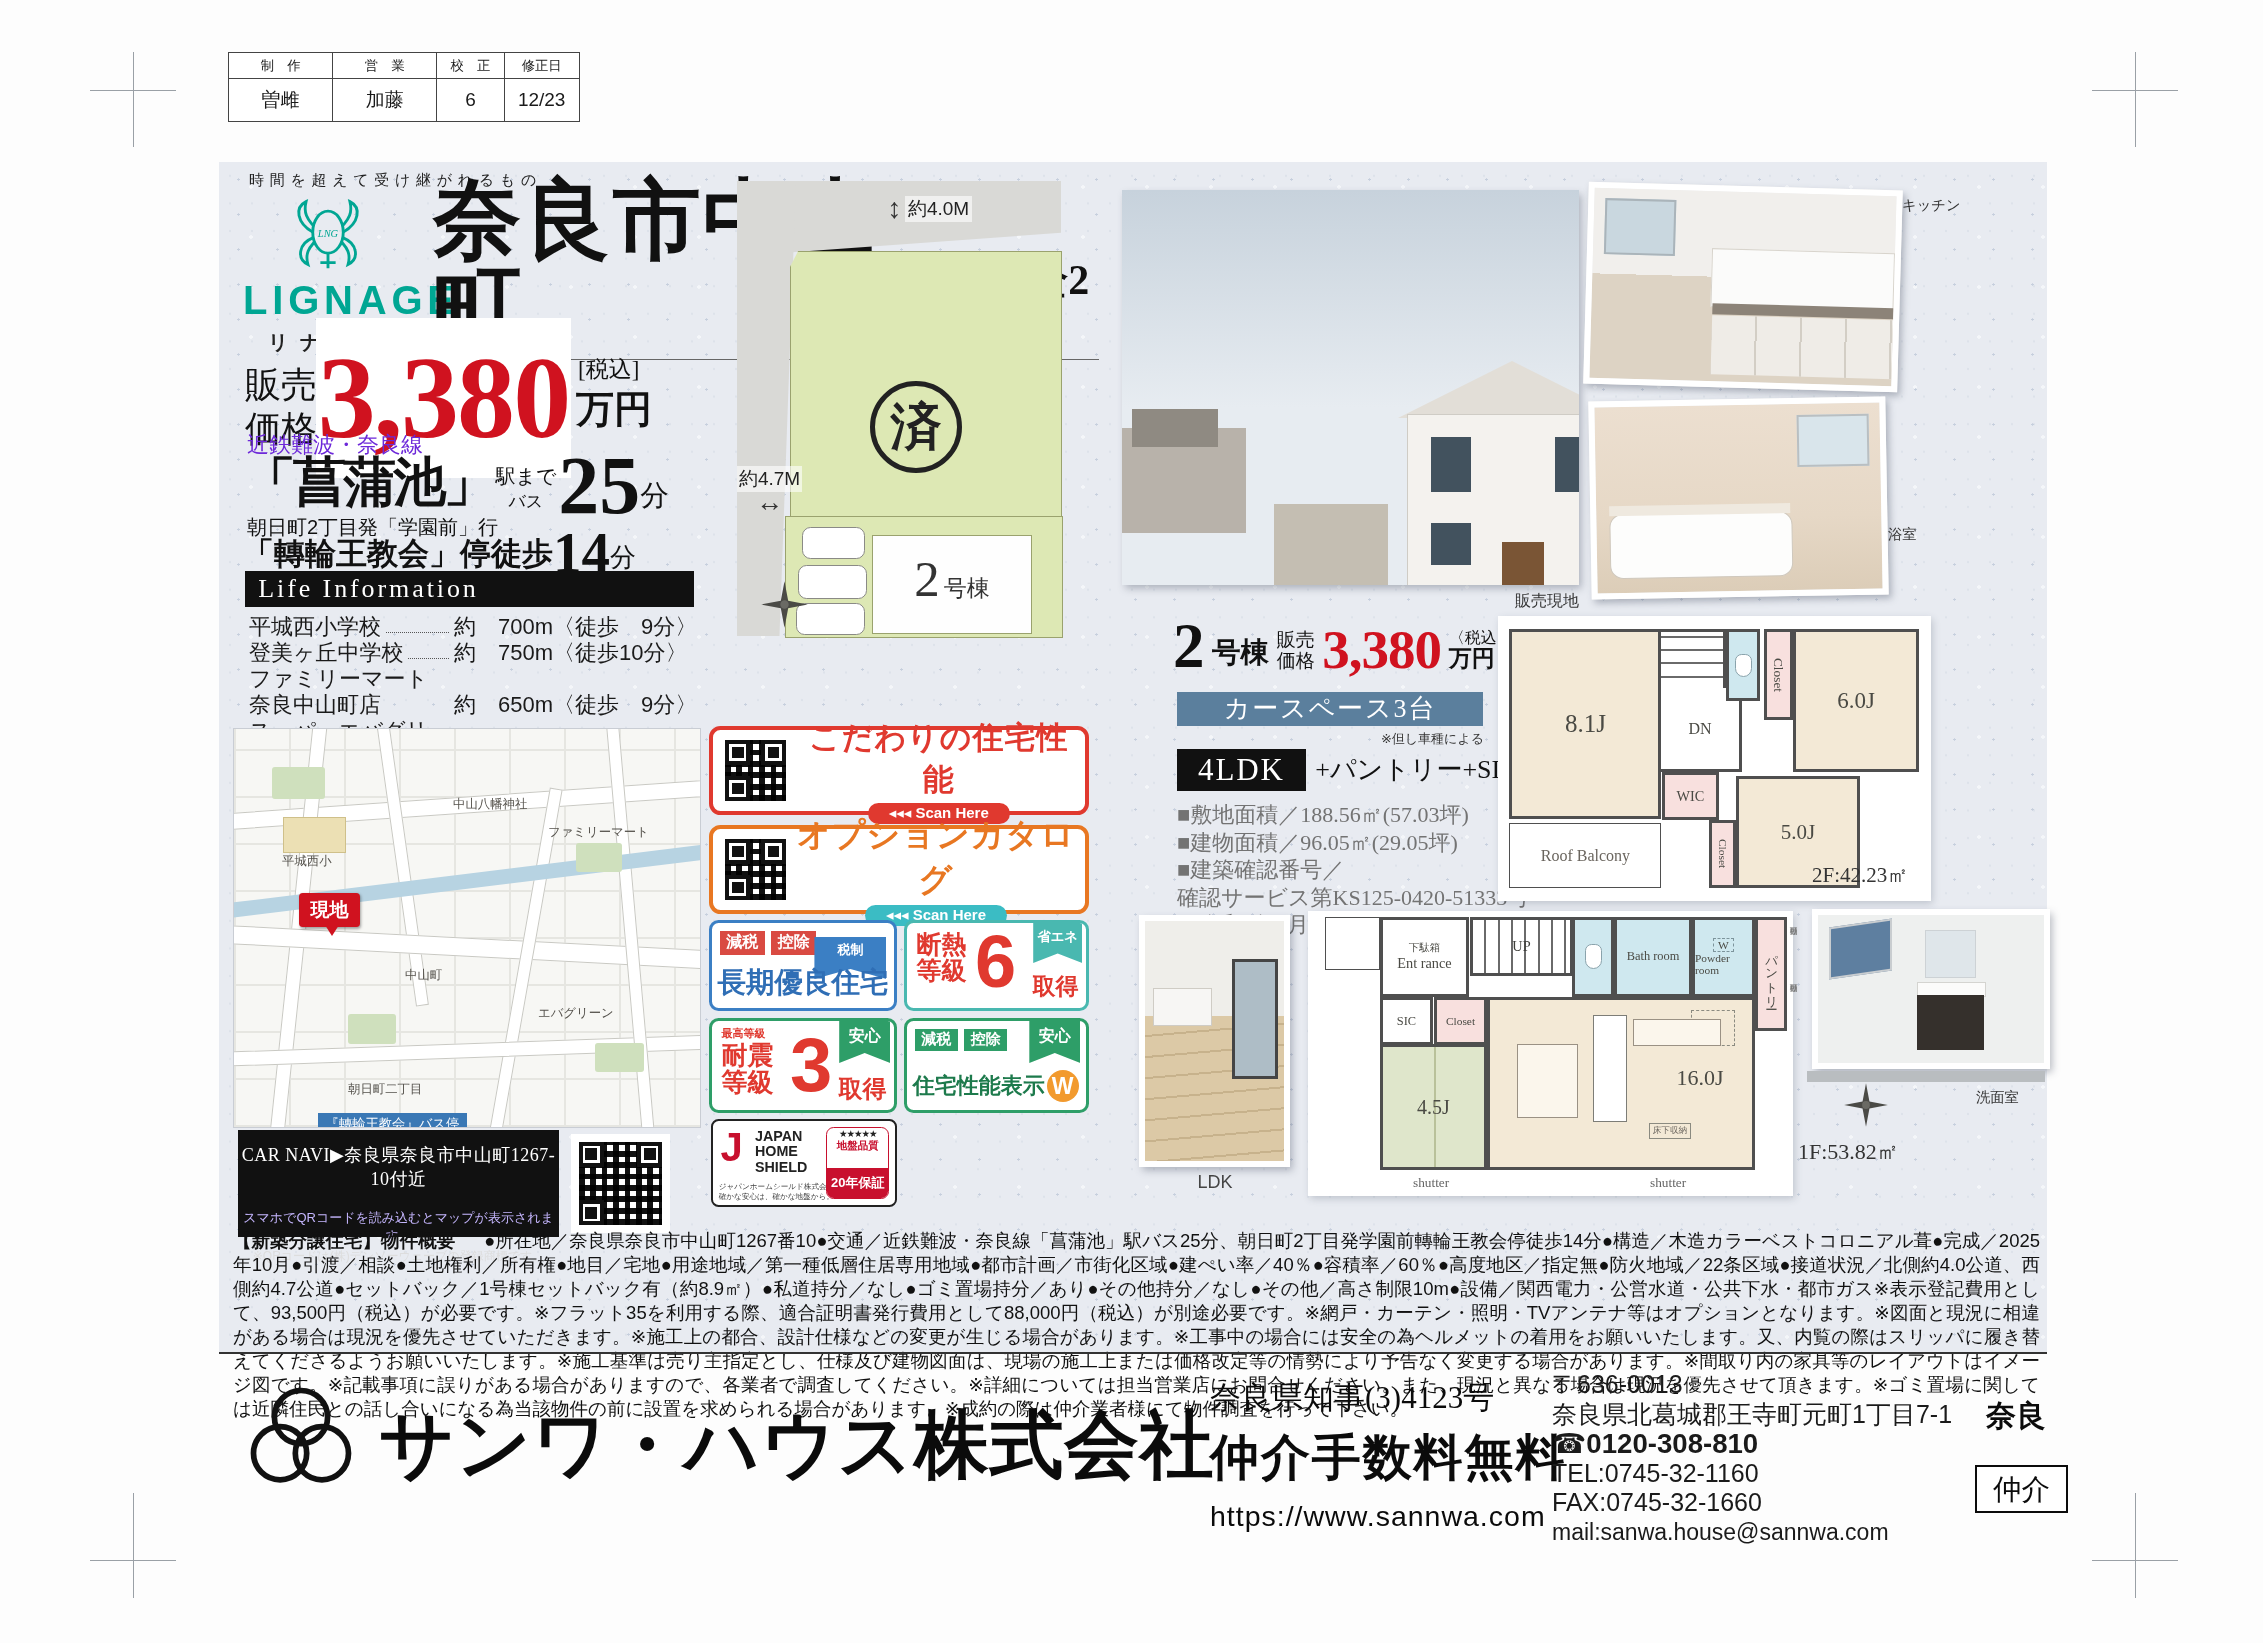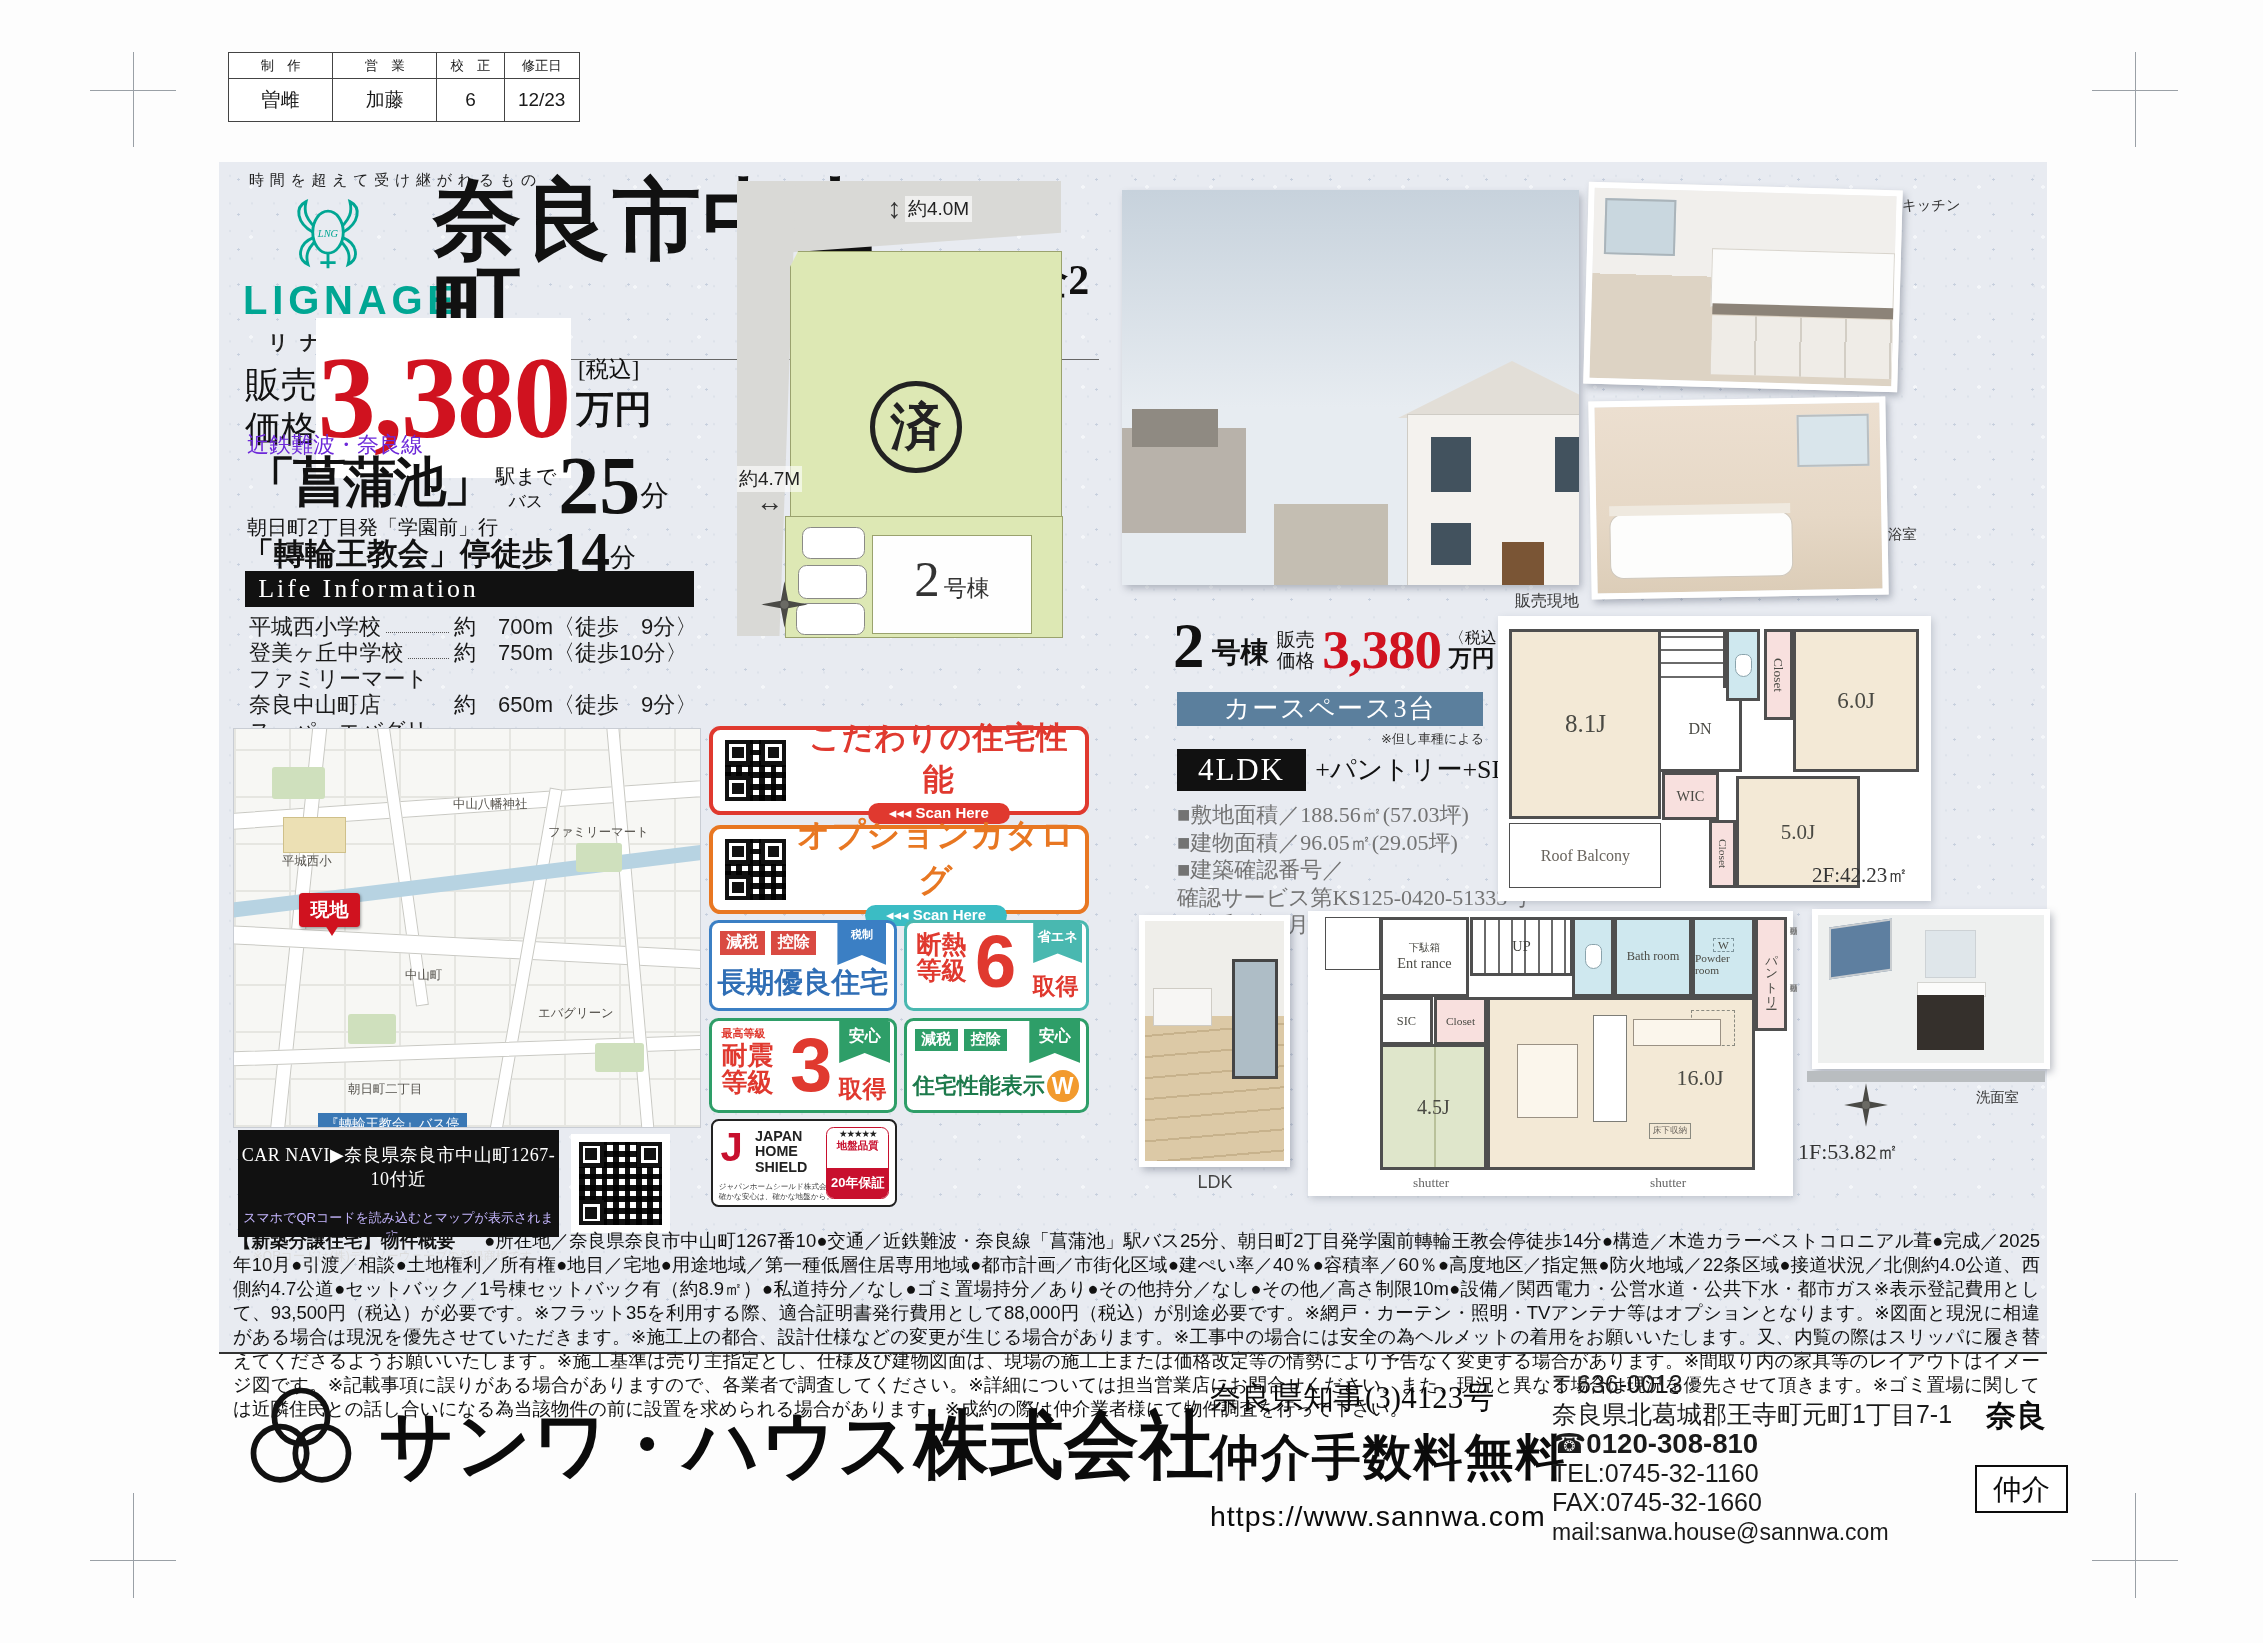--- a/index.html
+++ b/index.html
@@ -260,21 +260,21 @@
     </div>
     <div style="flex:1;text-align:center;">
       <div style="font-size:33px;font-weight:bold;color:#e87722;letter-spacing:1px;">オプションカタログ</div>
       <div style="display:inline-block;background:#3bbcc4;color:#fff;font-size:15px;font-weight:bold;border-radius:13.3px;padding:1.9px 21px;margin-top:1.9px;">◂◂◂ Scan Here</div>
     </div>
   </div>
 
   <div class="badge" style="left:709px;top:920px;width:188px;height:91px;border:3.8px solid #3b7fc4;">
     <span style="position:absolute;left:7.6px;top:7.6px;background:#d94a42;color:#fff;font-size:16px;font-weight:bold;padding:1.9px 6.7px;">減税</span>
     <span style="position:absolute;left:59px;top:7.6px;background:#d94a42;color:#fff;font-size:16px;font-weight:bold;padding:1.9px 6.7px;">控除</span>
-    <span class="ribbon" style="right:7.6px;top:0;width:49px;height:42px;background:#3b7fc4;font-size:11px;padding-top:3.8px;box-sizing:border-box;">税制</span>
+    <span class="ribbon" style="right:7.6px;top:14px;width:72px;height:42px;background:#3b7fc4;font-size:13px;padding-top:3.8px;box-sizing:border-box;">税制</span>
     <div style="position:absolute;left:0;bottom:5.7px;width:100%;text-align:center;font-size:28.5px;font-weight:bold;color:#2f6eb5;letter-spacing:0px;">長期優良住宅</div>
   </div>
   <div class="badge" style="left:904px;top:920px;width:185px;height:91px;border:3.8px solid #49b8b0;">
     <div style="position:absolute;left:9.5px;top:7.6px;font-size:25px;font-weight:bold;color:#e0392f;line-height:1.05;">
       <div>断熱</div>
       <div>等級</div>
     </div>
     <div style="position:absolute;left:68px;top:1.9px;font-size:74px;font-weight:bold;color:#e0392f;line-height:1;">6</div>
     <span class="ribbon" style="right:3.8px;top:0;width:49px;height:40px;background:#49b8b0;font-size:13.3px;padding-top:4.8px;box-sizing:border-box;">省エネ</span>
     <div style="position:absolute;right:7.6px;bottom:5.7px;font-size:23px;font-weight:bold;color:#e0392f;">取得</div>

